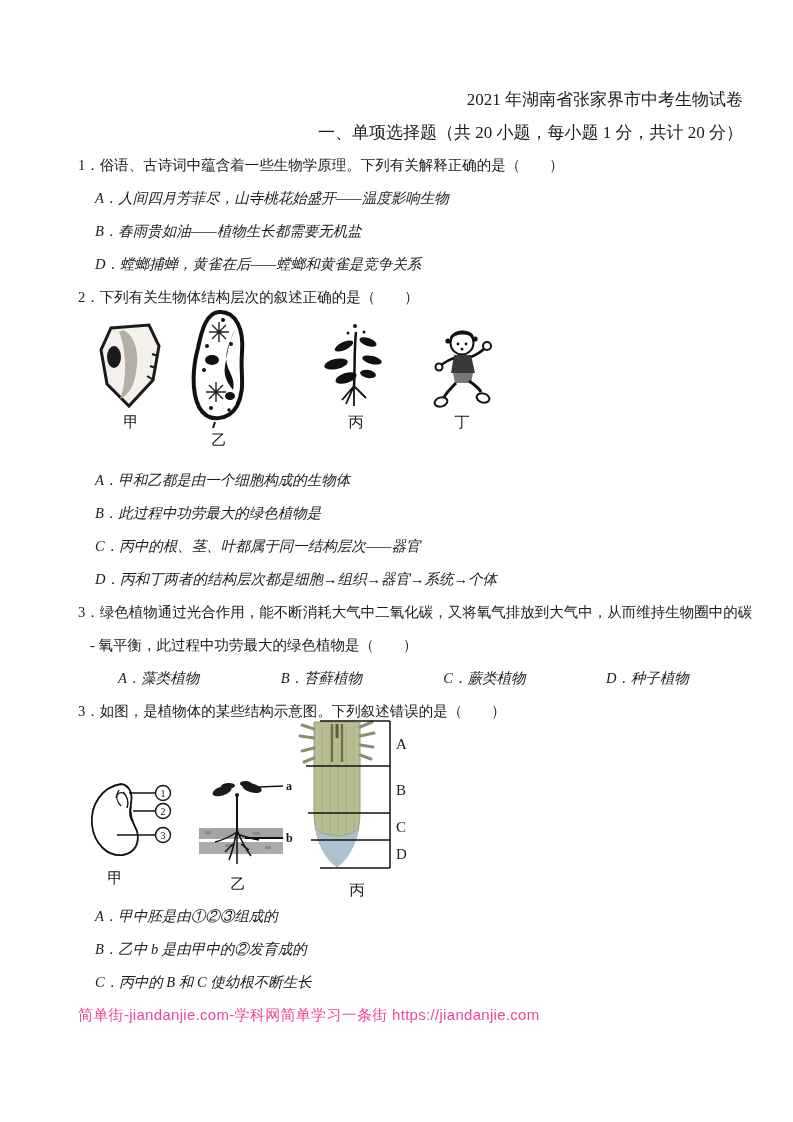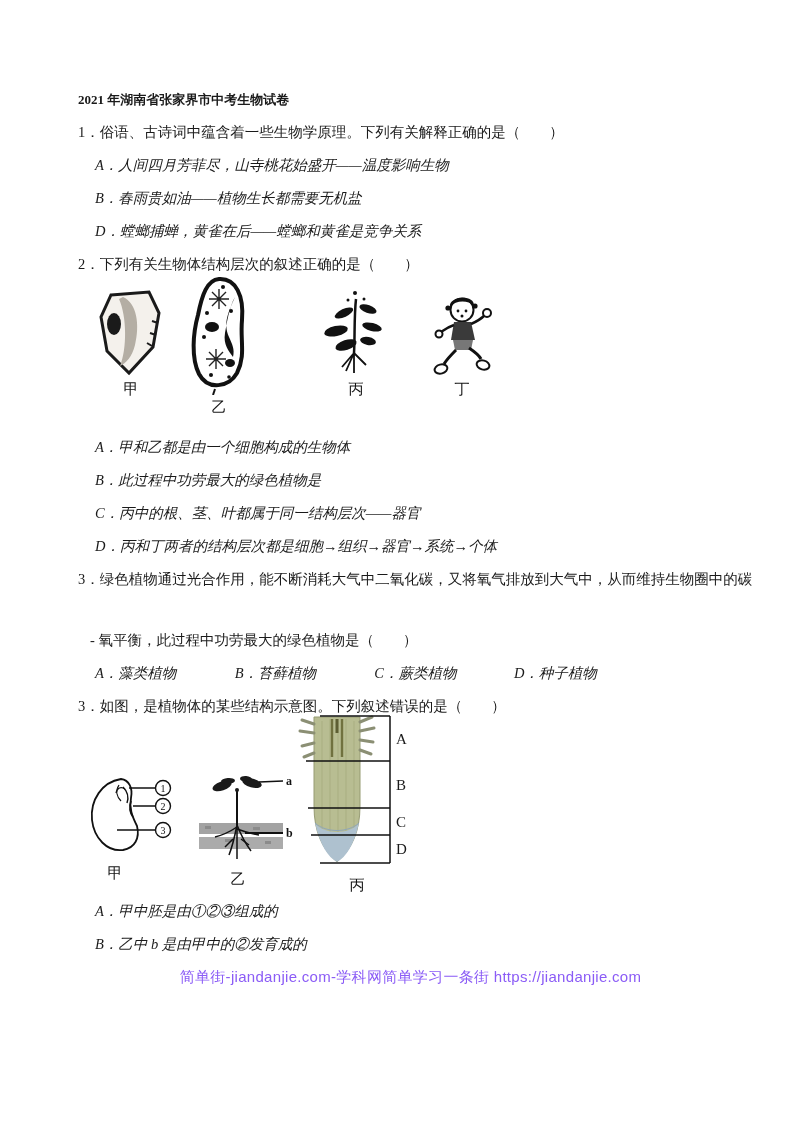--- a/index.html
+++ b/index.html
@@ -4,46 +4,47 @@
 <style>
   html,body{margin:0;padding:0;background:#ffffff;}
   body{width:793px;height:1122px;overflow:hidden;}
   .page{
     position:relative;width:793px;height:1122px;box-sizing:border-box;
     padding:83px 50px 0 78px;
     font-family:"Liberation Serif","DejaVu Serif",serif;
     color:#1a1a1a;font-size:14.5px;
   }
   .line{height:33px;line-height:33px;white-space:nowrap;}
-  .bold{font-weight:bold;font-size:13px;}
+  .bold{font-weight:normal;font-size:17px;text-align:right;}
   .opt{padding-left:17px;font-style:italic;}
-  .indent2{padding-left:12px;margin-top:28px;}
+  .indent2{padding-left:12px;}
   .figrow{position:relative;}
   .figrow.q2{height:150px;}
   .figrow.q4{height:172px;}
   .figcol{position:absolute;text-align:center;}
   .figlabel{font-size:15px;line-height:15px;margin-top:5px;color:#111;}
-  .q3opts .q3opt{display:inline-block;width:136px;}
+  .q3opts .q3opt{display:inline-block;width:136px;margin-left:23px;}
   .q3opts .q3opt:last-child{width:auto;}
   .footer{
-    margin-top:7px;text-align:center;color:#8b5cf6;
+    margin-top:7px;color:#ec4899;
     font-family:"Liberation Sans","DejaVu Sans",sans-serif;
     font-size:15px;letter-spacing:.3px;
   }
   svg{display:block;}
   svg text.zone{font-family:"Liberation Serif","DejaVu Serif",serif;font-size:15px;fill:#1a1a1a;}
   svg text.small-lab{font-family:"Liberation Serif","DejaVu Serif",serif;font-size:12px;font-weight:bold;fill:#111;}
   svg text.num-lab{font-family:"Liberation Serif","DejaVu Serif",serif;font-size:10px;fill:#111;}
 </style>
 </head>
 <body>
 
 <div class="page">
 
   <div class="line bold">2021 年湖南省张家界市中考生物试卷</div>
+  <div class="line bold">一、单项选择题（共 20 小题，每小题 1 分，共计 20 分）</div>
 
   <div class="line">1．俗语、古诗词中蕴含着一些生物学原理。下列有关解释正确的是（　　）</div>
   <div class="line opt">A．人间四月芳菲尽，山寺桃花始盛开——温度影响生物</div>
   <div class="line opt">B．春雨贵如油——植物生长都需要无机盐</div>
   <div class="line opt">D．螳螂捕蝉，黄雀在后——螳螂和黄雀是竞争关系</div>
 
   <div class="line">2．下列有关生物体结构层次的叙述正确的是（　　）</div>
 
   <div class="figrow q2">
 
@@ -227,16 +228,17 @@
         <text class="zone" x="98" y="79">B</text>
         <text class="zone" x="98" y="116">C</text>
         <text class="zone" x="98" y="143">D</text>
       </svg>
       <div class="figlabel" style="width:118px;">丙</div>
     </div>
   </div>
 
   <div class="line opt">A．甲中胚是由①②③组成的</div>
   <div class="line opt">B．乙中 b 是由甲中的②发育成的</div>
+  <div class="line opt">C．丙中的 B 和 C 使幼根不断生长</div>
 
   <div class="footer">简单街-jiandanjie.com-学科网简单学习一条街 https://jiandanjie.com</div>
 
 </div>
 
 </body></html>

